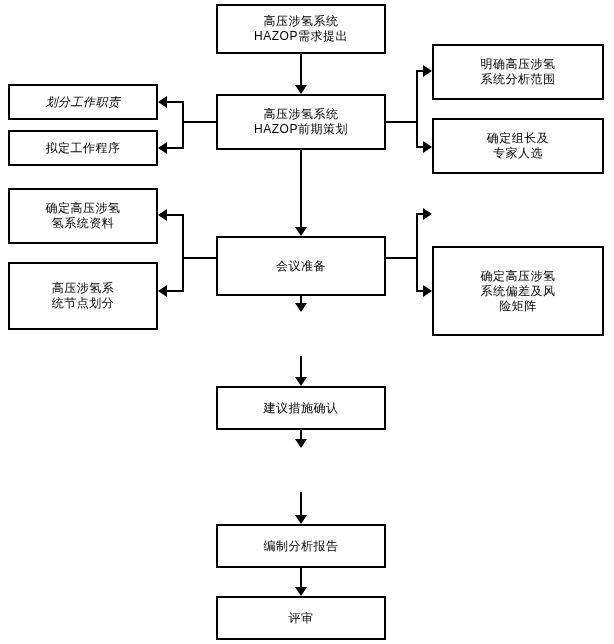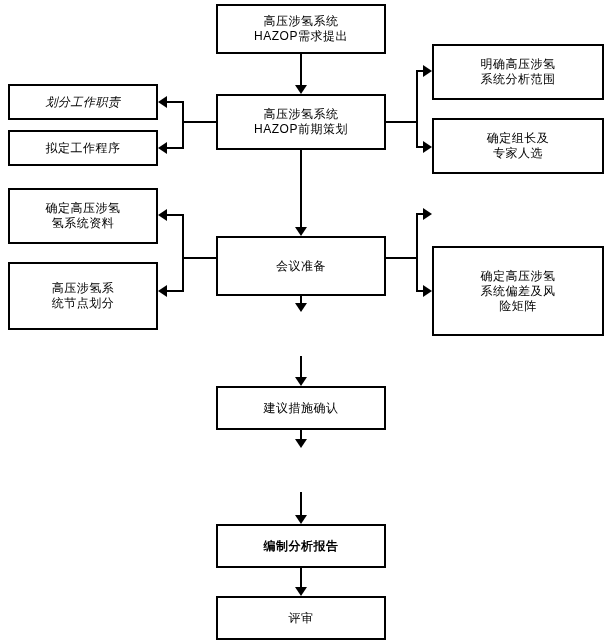--- a/index.html
+++ b/index.html
@@ -138,17 +138,17 @@
 
 
   <div class="node" style="left:432px; top:246px; width:172px; height:90px;">确定高压涉氢
 系统偏差及风
 险矩阵</div>
 
 
   <div class="node" style="left:216px; top:386px; width:170px; height:44px;">建议措施确认</div>
 
 
-  <div class="node" style="left:216px; top:524px; width:170px; height:44px;font-weight:bold;">编制分析报告</div>
+  <div class="node" style="left:216px; top:524px; width:170px; height:44px;">编制分析报告</div>
 
   <div class="node" style="left:216px; top:596px; width:170px; height:44px;">评审</div>
 
 </div>
 
 </body></html>

